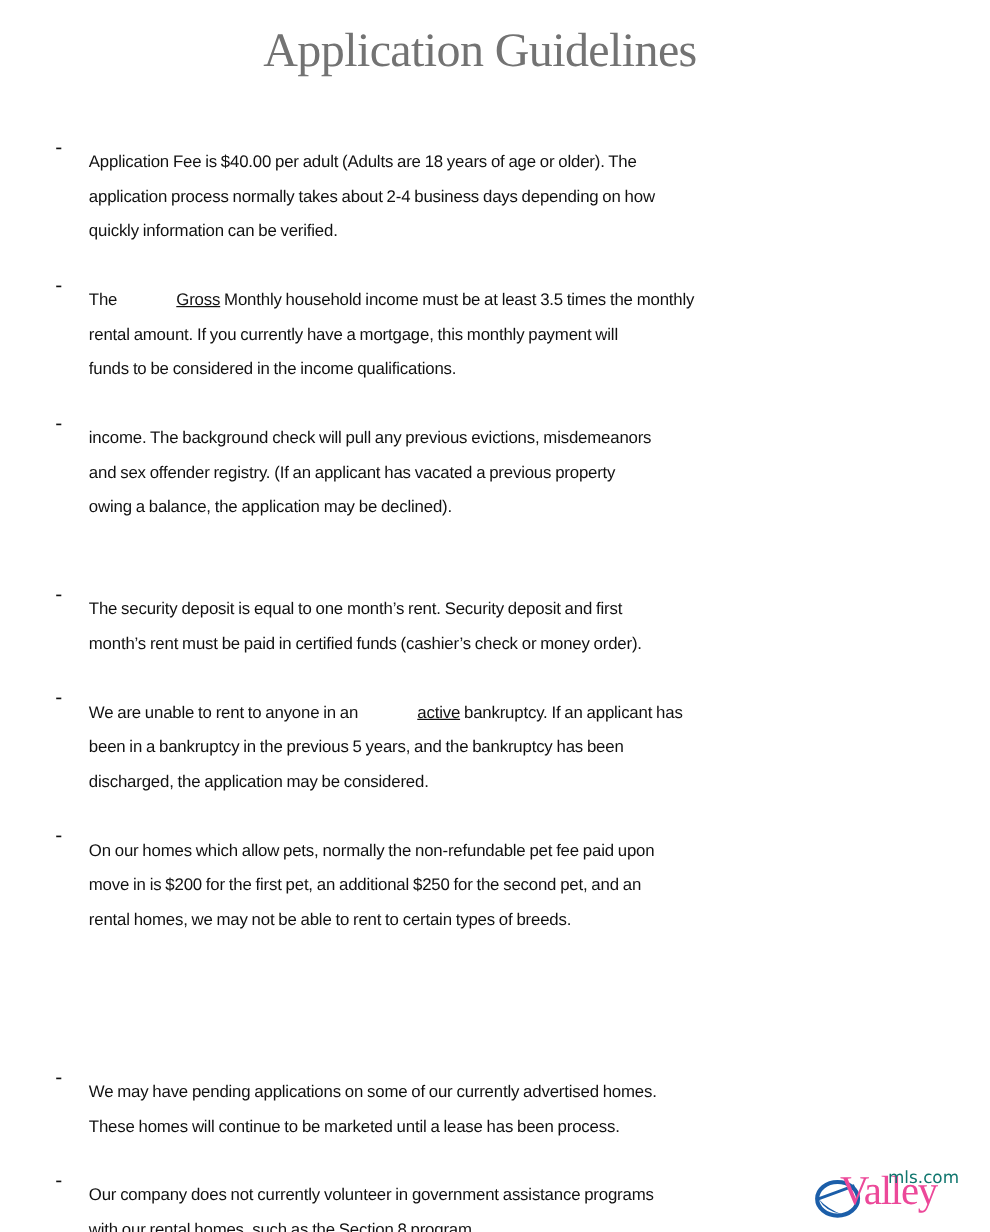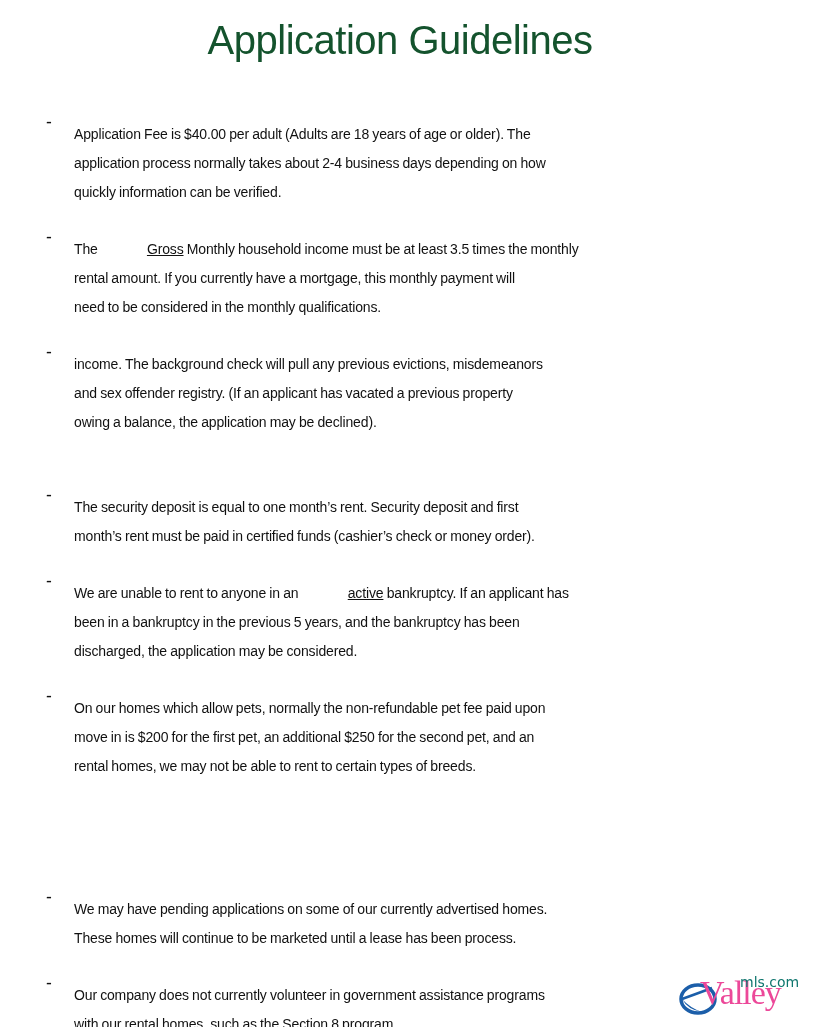--- a/index.html
+++ b/index.html
@@ -14,26 +14,26 @@
       overflow: hidden;
       font-family: "Liberation Sans", sans-serif;
       color: #111111;
     }
     .page-title {
       position: absolute;
       left: 0;
       top: 18px;
       width: 800px;
       text-align: center;
-      font-family: Liberation Sans, sans-serif;
+      font-family: Liberation Serif, serif;
       font-size: 40px;
       letter-spacing: -0.5px;
       font-weight: normal;
       margin: 0;
-      color: #14532d;
+      color: #737373;
     }
     .bullet {
       position: absolute;
       left: 0;
       width: 825px;
     }
     .dash {
       position: absolute;
       left: 46px;
       top: 0;
@@ -97,21 +97,21 @@
     <span class="line">application process normally takes about 2-4 business days depending on how</span>
     <span class="line">quickly information can be verified.</span>
   </div>
 </div>
 
 <div class="bullet" style="top:223px;">
   <span class="dash">-</span>
   <div class="text">
     <span class="line"><span>The </span><span class="u">Gross</span><span> Monthly household income must be at least 3.5 times the monthly</span></span>
     <span class="line">rental amount.  If you currently have a mortgage, this monthly payment will</span>
-    <span class="line">need to be considered in the monthly qualifications.</span>
+    <span class="line">funds to be considered in the income qualifications.</span>
   </div>
 </div>
 
 <div class="bullet" style="top:338px;">
   <span class="dash">-</span>
   <div class="text">
     <span class="line">income.  The background check will pull any previous evictions, misdemeanors</span>
     <span class="line">and sex offender registry.  (If an applicant has vacated a previous property</span>
     <span class="line">owing a balance, the application may be declined).</span>
   </div>

